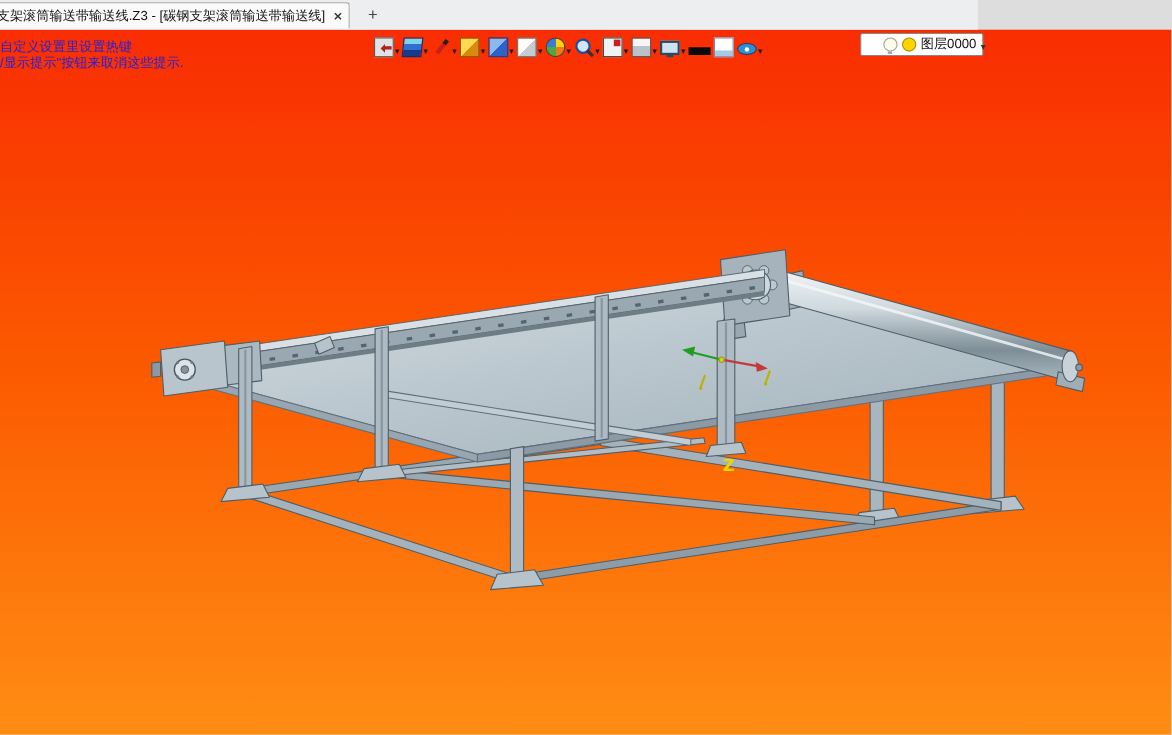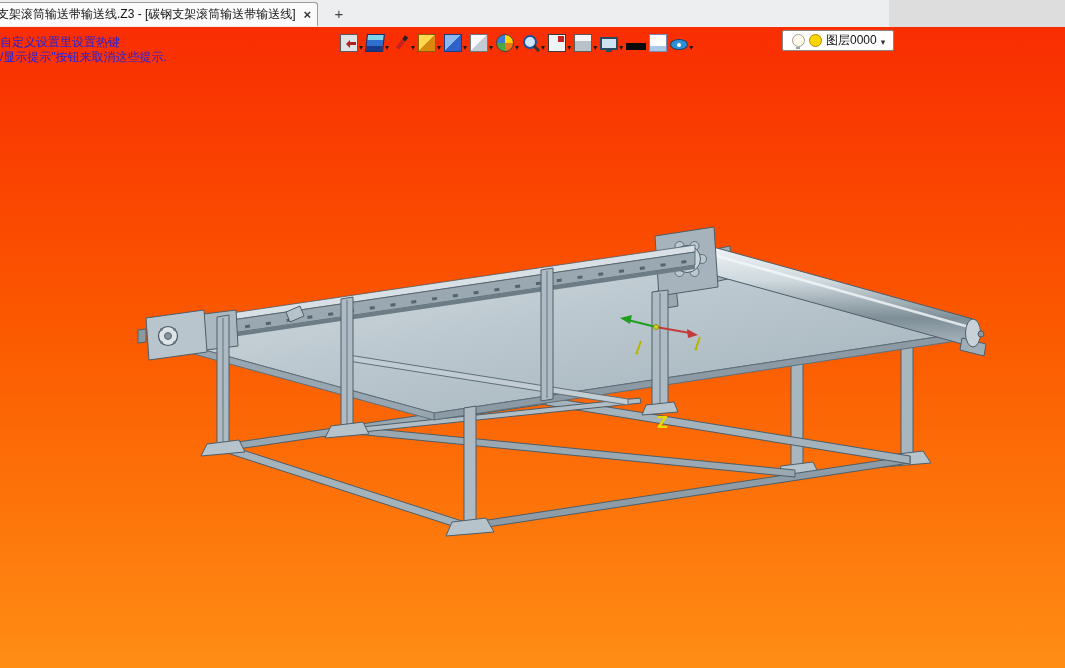--- a/index.html
+++ b/index.html
@@ -49,21 +49,21 @@
   .ic-panel{background:linear-gradient(180deg,#f5f5f5 0 40%,#b9c2c8 40%);border:1px solid #5a5a5a}
   .ic-monitor{height:13px;background:#cfe2f0;border:2px solid #2a4a62;margin-top:1px}
   .ic-monitor::after{content:"";position:absolute;left:4px;bottom:-4px;width:6px;height:3px;background:#2a4a62}
   .ic-linewidth{height:7px;width:20px;background:#0a0a0a;margin-top:6px;border:0}
   .ic-bg{background:#fff;border:1px solid #7a8ab0;box-shadow:inset 0 -5px 0 #a8c8e8}
   .ic-eye{height:11px;border-radius:50%;background:#2f8fd5;border:1px solid #16436e;margin-top:3px}
   .ic-eye::after{content:"";position:absolute;left:6px;top:3px;width:4px;height:4px;border-radius:50%;background:#fff}
 
   
   .layerbox{position:absolute;top:30px;left:782px;width:112px;height:21px;z-index:10;background:#fff;
-    border:1px solid #888;border-radius:2px;display:flex;align-items:center;gap:4px;padding:0 9px;font-size:12px;color:#111;box-sizing:border-box}
+    border:1px solid #888;border-radius:2px;display:flex;align-items:center;gap:4px;padding:0 20px;font-size:12px;color:#111;box-sizing:border-box}
   .bulb{width:11px;height:11px;border-radius:50%;background:#fffbe8;border:1px solid #a0a0a0;position:relative;display:inline-block;flex:none}
   .bulb::after{content:"";position:absolute;left:3px;bottom:-3px;width:4px;height:2px;background:#a0a0a0}
   .layer-dot{width:11px;height:11px;border-radius:50%;background:#ffd500;border:1px solid #b58900;display:inline-block;flex:none}
   .layer-label{white-space:nowrap}
   .combo-arrow{margin-left:auto}
   .combo-arrow::after{content:"▾";font-size:9px;color:#333}
 </style>
 </head>
 <body>
 

